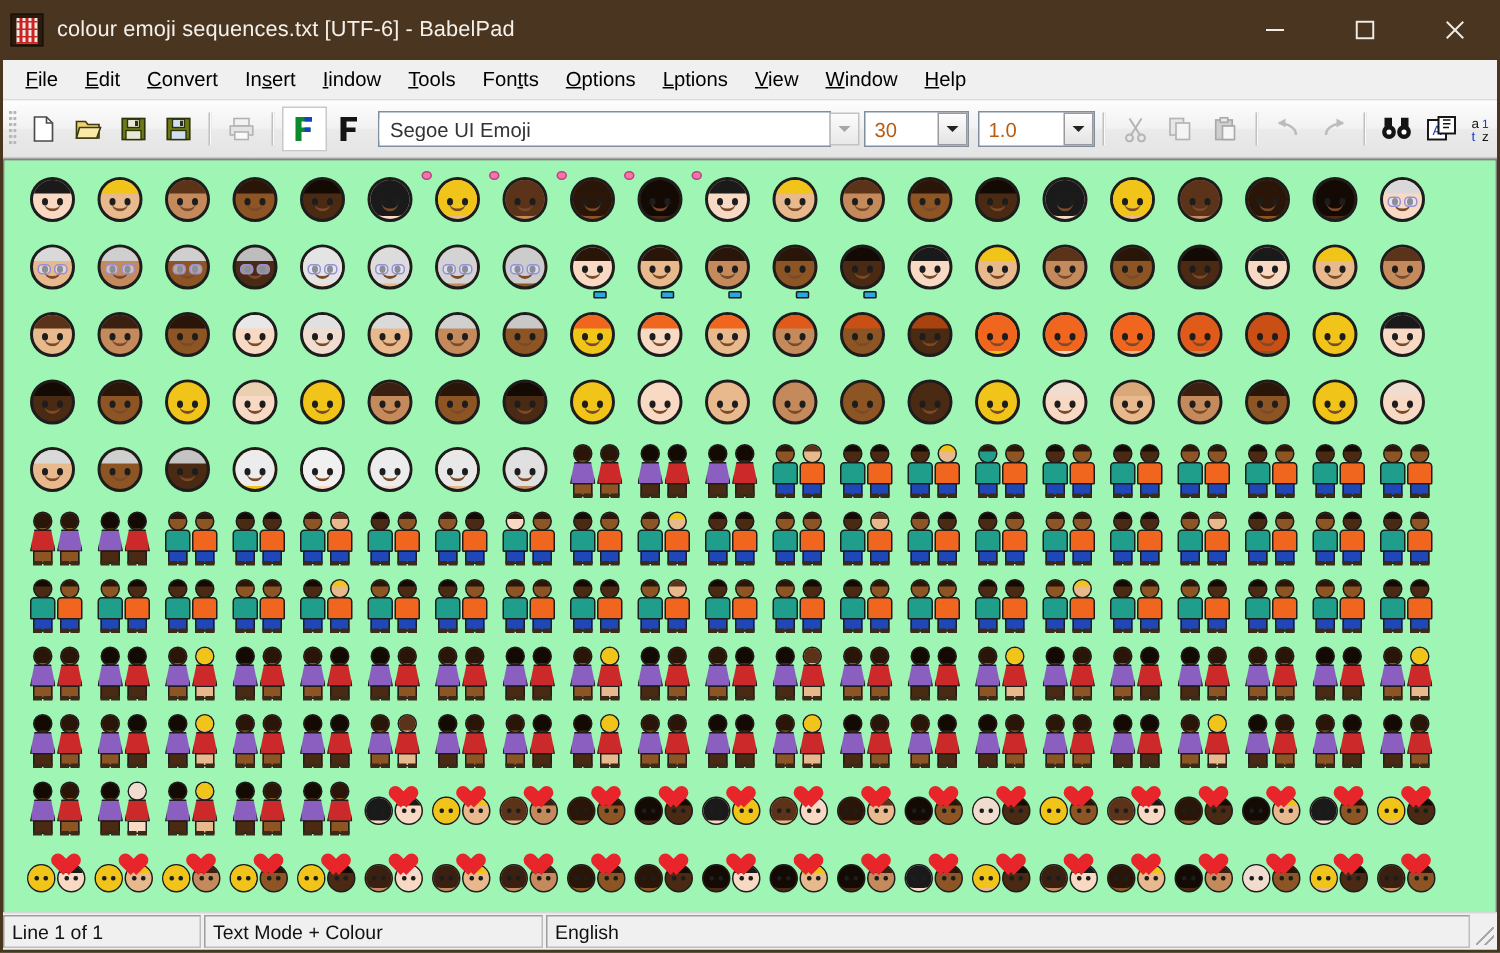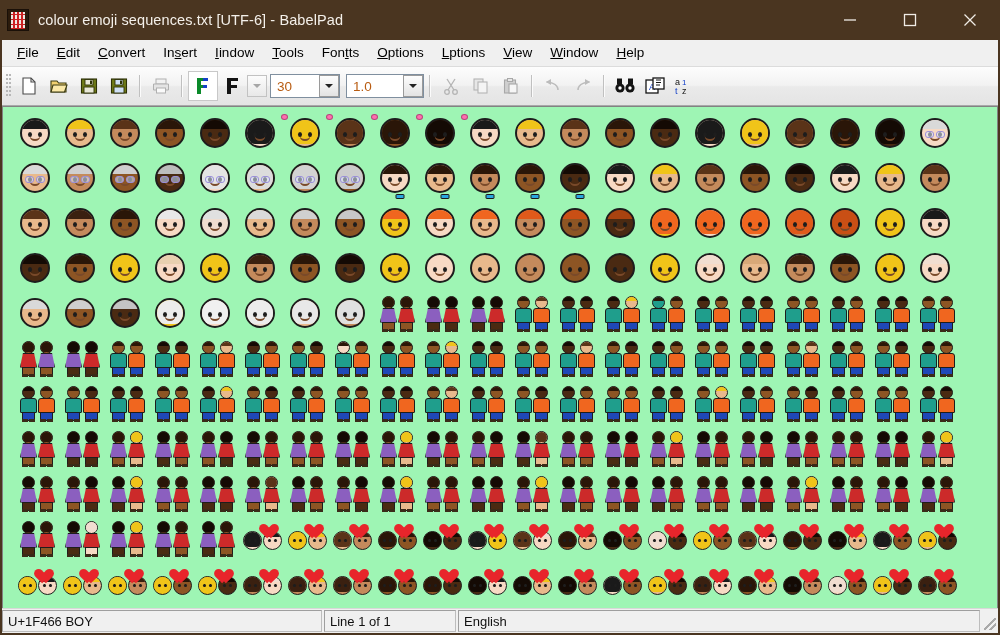--- a/index.html
+++ b/index.html
@@ -464,20 +464,23 @@
           <path d="M3 2 h11 v3 H7 v4 h6 v3 H7 v6 H3 Z" fill="#0a8a2a"></path>
           <path d="M3 2 h11 v3 H7 v4 h6 v3 H7 v6 H3 Z" fill="#1440c8" clip-path="inset(0 0 0 55%)"></path>
         </svg>
       </div>
       <div class="tbtn">
         <svg width="18" height="20" viewBox="0 0 18 20">
           <path d="M3 2 h11 v3 H7 v4 h6 v3 H7 v6 H3 Z" fill="#141414"></path>
         </svg>
       </div>
 
+      <div class="fontbox">
+        <div class="txt">Segoe UI Emoji</div>
+      </div>
       <div class="combo-arrow flat" style="margin-left:-1px">
         <span class="arrow-dn dim"></span>
       </div>
 
       <div class="numbox">
         <div class="val">30</div>
         <div class="combo-arrow">
           <span class="arrow-dn"></span>
         </div>
       </div>
@@ -3877,20 +3880,20 @@
                 <div class="chair" style="background: rgb(42, 22, 8);"></div>
                 <div class="ceye l"></div>
                 <div class="ceye r"></div>
               </div>
             </div>
           </div>
         </div>
     </div>
 
     <div class="statusbar">
-      <div class="scell" style="width:320px">U+1F466 BOY</div>
       <div class="scell" style="width:132px">Line 1 of 1</div>
+      <div class="scell" style="width:226px">Text Mode + Colour</div>
       <div class="scell" style="flex:1 1 auto">English</div>
       <div class="grip-res"></div>
     </div>
 
   </div>
 </div>
 
 </body></html>

